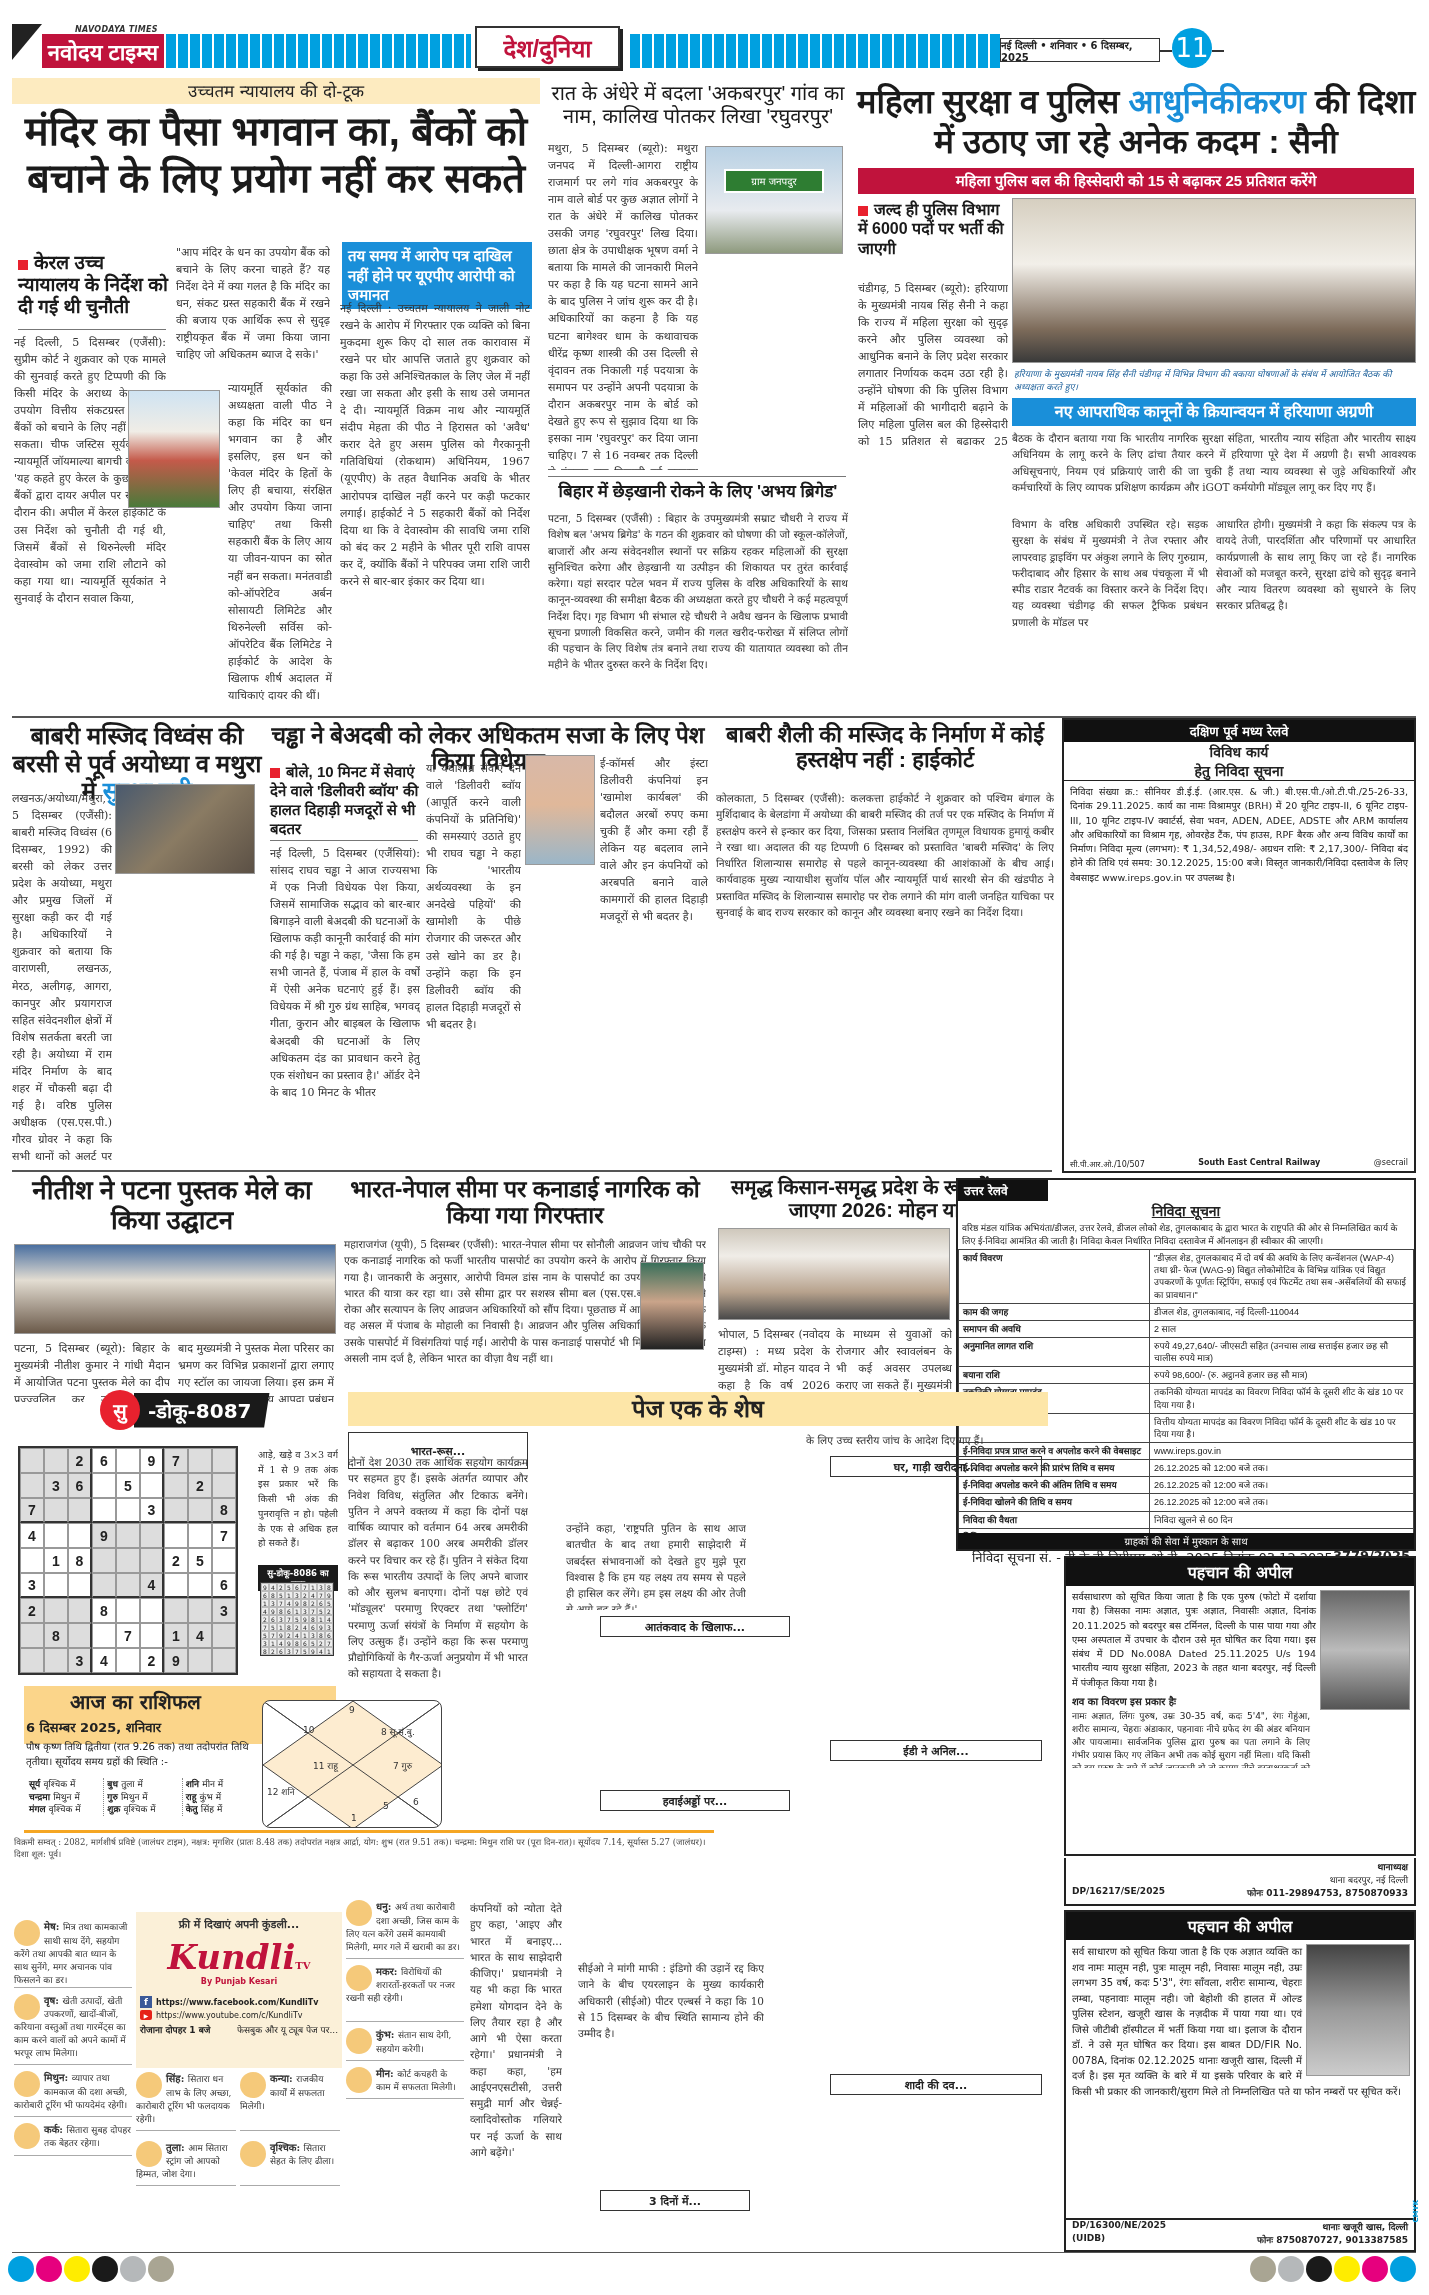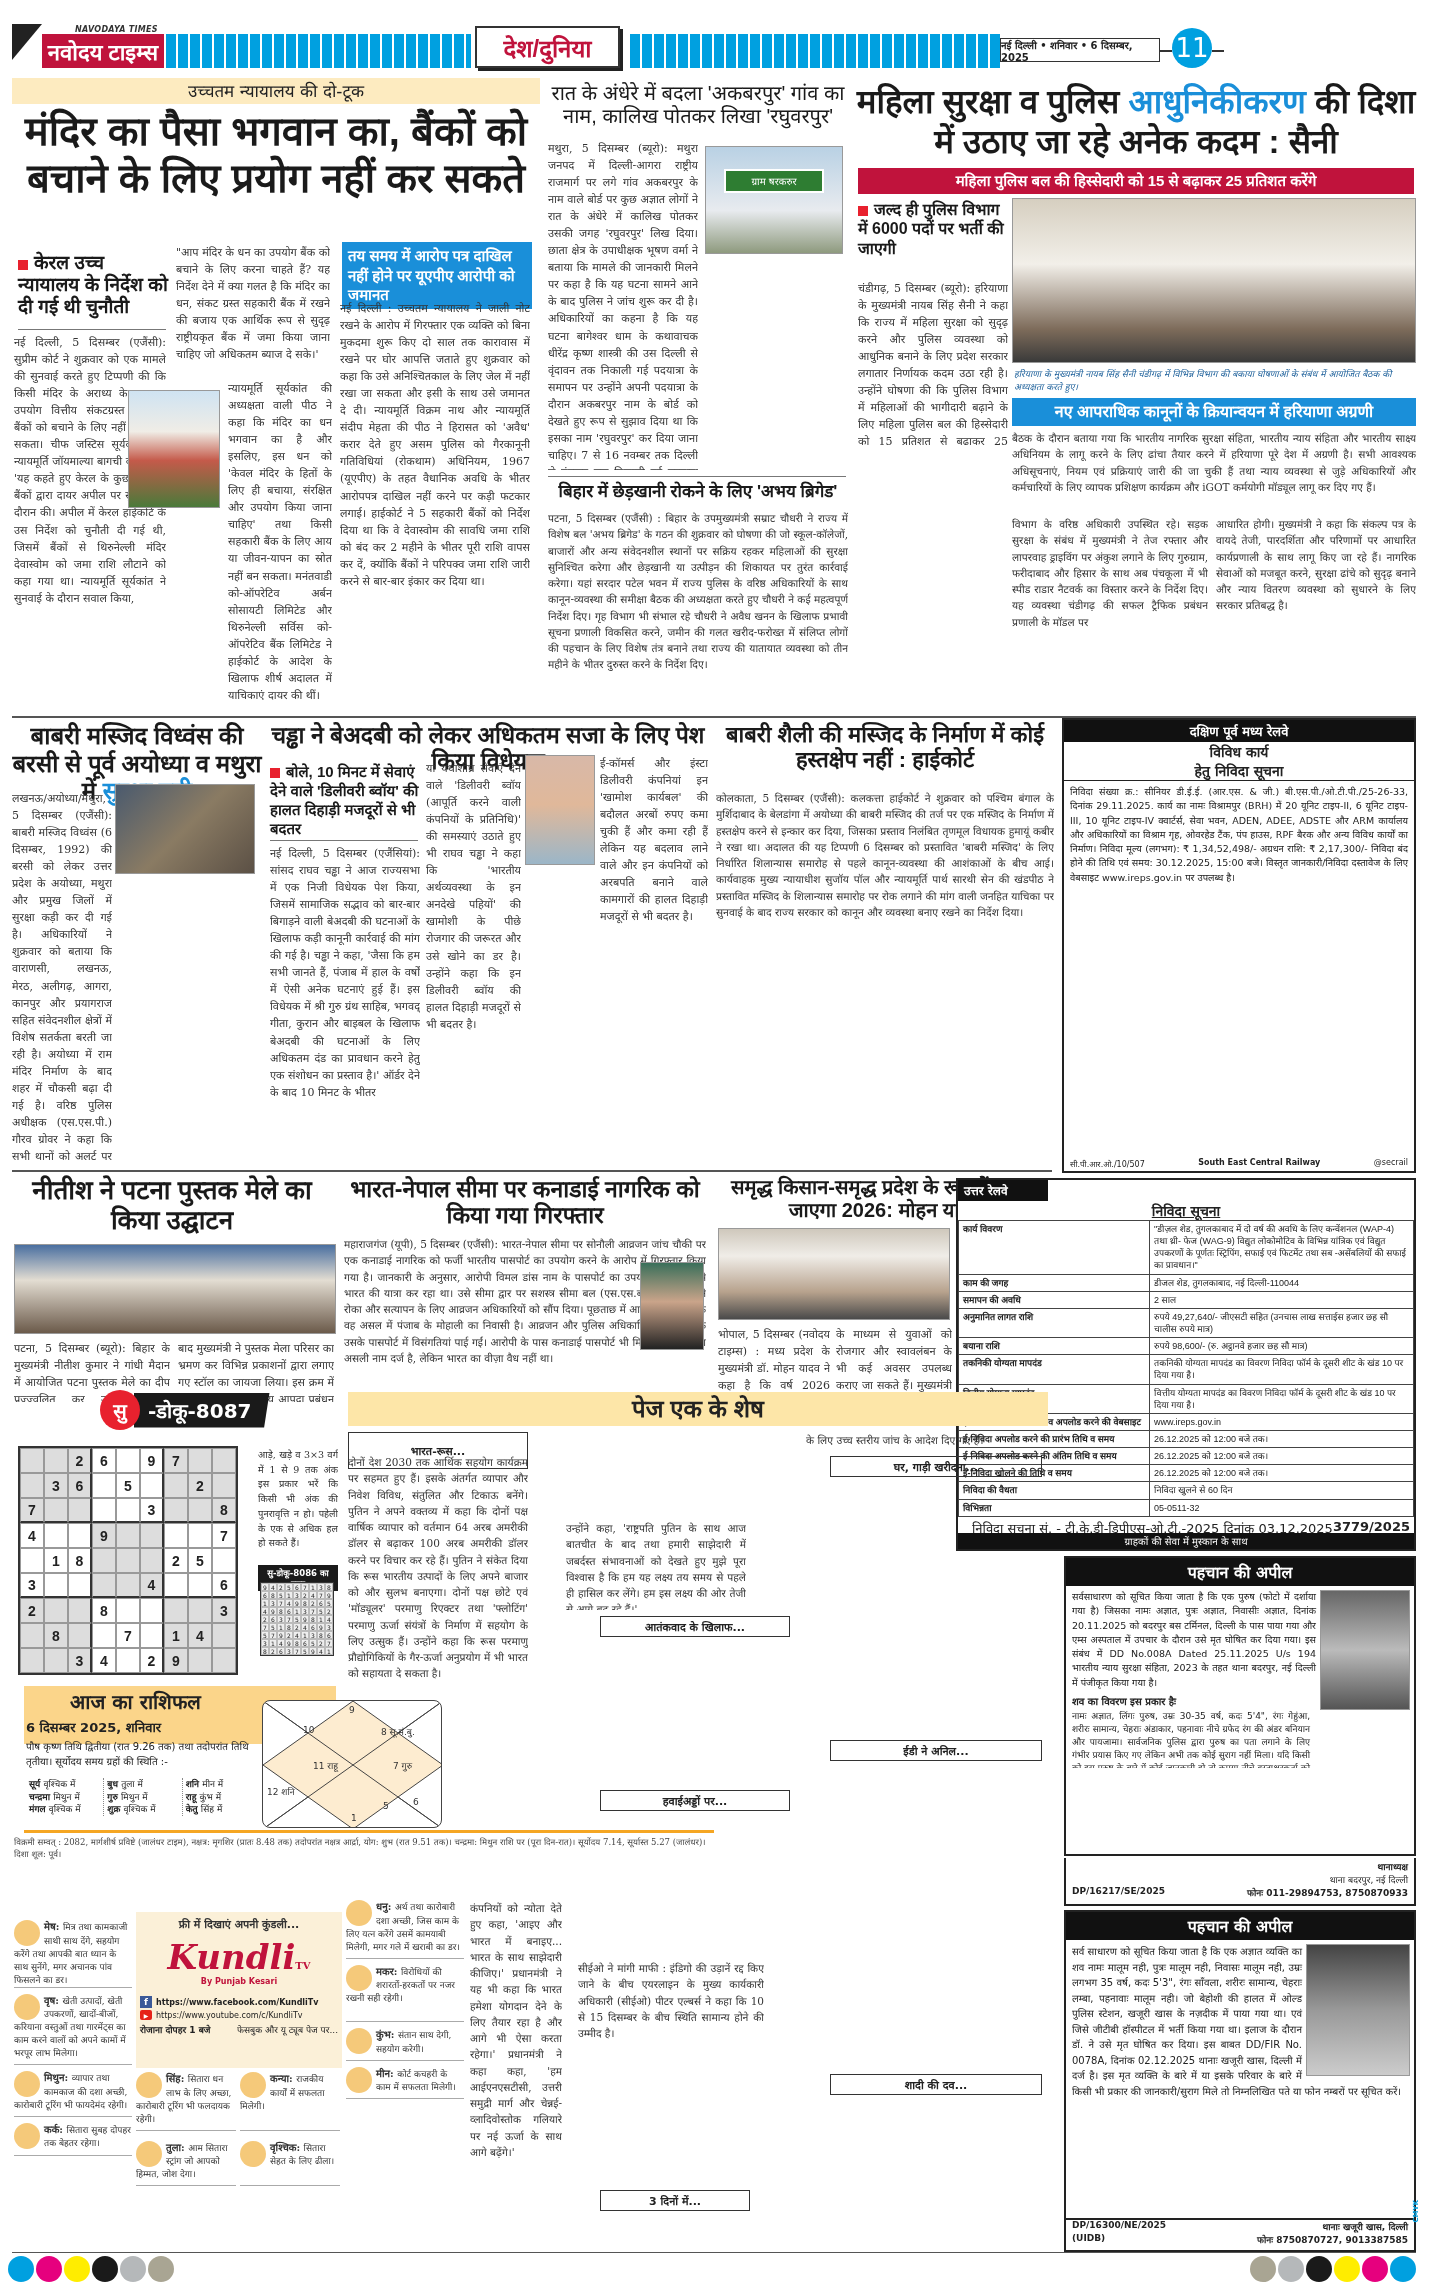--- a/index.html
+++ b/index.html
@@ -62,21 +62,21 @@
 <div class="abs body" style="left:176px;top:244px;width:154px;height:130px">"आप मंदिर के धन का उपयोग बैंक को बचाने के लिए करना चाहते हैं? यह निर्देश देने में क्या गलत है कि मंदिर का धन, संकट ग्रस्त सहकारी बैंक में रखने की बजाय एक आर्थिक रूप से सुदृढ़ राष्ट्रीयकृत बैंक में जमा किया जाना चाहिए जो अधिकतम ब्याज दे सके।'</div>
 <div class="abs photo" style="left:128px;top:390px;width:92px;height:118px;background:linear-gradient(180deg,#cfe3f2 0,#f0ede6 35%,#c45a4a 60%,#4a7a3a 100%)"></div>
 <div class="abs body" style="left:228px;top:380px;width:104px;height:330px">न्यायमूर्ति सूर्यकांत की अध्यक्षता वाली पीठ ने कहा कि मंदिर का धन भगवान का है और इसलिए, इस धन को 'केवल मंदिर के हितों के लिए ही बचाया, संरक्षित और उपयोग किया जाना चाहिए' तथा किसी सहकारी बैंक के लिए आय या जीवन-यापन का स्रोत नहीं बन सकता। मनंतवाडी को-ऑपरेटिव अर्बन सोसायटी लिमिटेड और थिरुनेल्ली सर्विस को-ऑपरेटिव बैंक लिमिटेड ने हाईकोर्ट के आदेश के खिलाफ शीर्ष अदालत में याचिकाएं दायर की थीं।</div>
 
 <div class="abs blue-box" style="left:342px;top:242px;width:190px;font-size:15px;line-height:1.3">तय समय में आरोप पत्र दाखिल नहीं होने पर यूएपीए आरोपी को जमानत</div>
 <div class="abs body" style="left:340px;top:300px;width:190px;height:410px">नई दिल्ली : उच्चतम न्यायालय ने जाली नोट रखने के आरोप में गिरफ्तार एक व्यक्ति को बिना मुकदमा शुरू किए दो साल तक कारावास में रखने पर घोर आपत्ति जताते हुए शुक्रवार को कहा कि उसे अनिश्चितकाल के लिए जेल में नहीं रखा जा सकता और इसी के साथ उसे जमानत दे दी। न्यायमूर्ति विक्रम नाथ और न्यायमूर्ति संदीप मेहता की पीठ ने हिरासत को 'अवैध' करार देते हुए असम पुलिस को गैरकानूनी गतिविधियां (रोकथाम) अधिनियम, 1967 (यूएपीए) के तहत वैधानिक अवधि के भीतर आरोपपत्र दाखिल नहीं करने पर कड़ी फटकार लगाई। हाईकोर्ट ने 5 सहकारी बैंकों को निर्देश दिया था कि वे देवास्वोम की सावधि जमा राशि को बंद कर 2 महीने के भीतर पूरी राशि वापस कर दें, क्योंकि बैंकों ने परिपक्व जमा राशि जारी करने से बार-बार इंकार कर दिया था।</div>
 
 <div class="abs hl" style="left:548px;top:82px;width:300px;font-size:20px;font-weight:normal;text-align:center">रात के अंधेरे में बदला 'अकबरपुर' गांव का नाम, कालिख पोतकर लिखा 'रघुवरपुर'</div>
 <div class="abs body" style="left:548px;top:140px;width:150px;height:330px">मथुरा, 5 दिसम्बर (ब्यूरो): मथुरा जनपद में दिल्ली-आगरा राष्ट्रीय राजमार्ग पर लगे गांव अकबरपुर के नाम वाले बोर्ड पर कुछ अज्ञात लोगों ने रात के अंधेरे में कालिख पोतकर उसकी जगह 'रघुवरपुर' लिख दिया। छाता क्षेत्र के उपाधीक्षक भूषण वर्मा ने बताया कि मामले की जानकारी मिलने पर कहा है कि यह घटना सामने आने के बाद पुलिस ने जांच शुरू कर दी है। अधिकारियों का कहना है कि यह घटना बागेश्वर धाम के कथावाचक धीरेंद्र कृष्ण शास्त्री की उस दिल्ली से वृंदावन तक निकाली गई पदयात्रा के समापन पर उन्होंने अपनी पदयात्रा के दौरान अकबरपुर नाम के बोर्ड को देखते हुए रूप से सुझाव दिया था कि इसका नाम 'रघुवरपुर' कर दिया जाना चाहिए। 7 से 16 नवम्बर तक दिल्ली से वृंदावन तक निकाली गई पदयात्रा के समापन पर उन्होंने यह टिप्पणी की थी। हालांकि पुलिस ने स्पष्ट किया है कि कथावाचक ने यह टिप्पणी सरकार को सम्बोधित करते हुए कही थी और लोगों से खुद जाकर नाम बदलने की अपील नहीं की थी।</div>
 <div class="abs photo" style="left:705px;top:146px;width:138px;height:108px;background:linear-gradient(180deg,#b9d1e4,#e8ebef 60%,#8e9a7e)">
-  <div style="margin:22px 18px;background:#2e7d32;color:#fff;font-size:10px;padding:3px 6px;text-align:center;border:2px solid #fff">ग्राम षरकरुर</div>
+  <div style="margin:22px 18px;background:#2e7d32;color:#fff;font-size:10px;padding:3px 6px;text-align:center;border:2px solid #fff">ग्राम जनपदुर</div>
 </div>
 <div class="abs body" style="left:705px;top:262px;width:140px;height:200px"></div>
 
 <div class="abs rule" style="left:548px;top:476px;width:298px"></div>
 <div class="abs hl" style="left:548px;top:482px;width:300px;font-size:17px;text-align:center">बिहार में छेड़खानी रोकने के लिए 'अभय ब्रिगेड'</div>
 <div class="abs body" style="left:548px;top:510px;width:300px;height:200px;font-size:10.5px">पटना, 5 दिसम्बर (एजैंसी) : बिहार के उपमुख्यमंत्री सम्राट चौधरी ने राज्य में विशेष बल 'अभय ब्रिगेड' के गठन की शुक्रवार को घोषणा की जो स्कूल-कॉलेजों, बाजारों और अन्य संवेदनशील स्थानों पर सक्रिय रहकर महिलाओं की सुरक्षा सुनिश्चित करेगा और छेड़खानी या उत्पीड़न की शिकायत पर तुरंत कार्रवाई करेगा। यहां सरदार पटेल भवन में राज्य पुलिस के वरिष्ठ अधिकारियों के साथ कानून-व्यवस्था की समीक्षा बैठक की अध्यक्षता करते हुए चौधरी ने कई महत्वपूर्ण निर्देश दिए। गृह विभाग भी संभाल रहे चौधरी ने अवैध खनन के खिलाफ प्रभावी सूचना प्रणाली विकसित करने, जमीन की गलत खरीद-फरोख्त में संलिप्त लोगों की पहचान के लिए विशेष तंत्र बनाने तथा राज्य की यातायात व्यवस्था को तीन महीने के भीतर दुरुस्त करने के निर्देश दिए।</div>
 
 <div class="abs hl" style="left:856px;top:82px;width:560px;font-size:33px;text-align:center;line-height:1.2">
   <span>महिला सुरक्षा व पुलिस </span><span class="accent">आधुनिकीकरण</span><span> की दिशा में उठाए जा रहे अनेक कदम : सैनी</span>
 </div>
@@ -137,20 +137,21 @@
 <div class="abs photo" style="left:640px;top:1262px;width:64px;height:88px;background:linear-gradient(180deg,#3a6f5a,#caa48a 45%,#222)"></div>
 
 <div class="abs hl" style="left:716px;top:1176px;width:338px;font-size:20px;text-align:center">समृद्ध किसान-समृद्ध प्रदेश के रूप में मनाया जाएगा 2026: मोहन यादव</div>
 <div class="abs photo" style="left:718px;top:1228px;width:232px;height:92px;background:linear-gradient(180deg,#cfc8bc,#f0ede8 30%,#b7a28d 70%,#4a4a4a)"></div>
 <div class="abs body" style="left:718px;top:1326px;width:112px;height:80px">भोपाल, 5 दिसम्बर (नवोदय टाइम्स) : मध्य प्रदेश के मुख्यमंत्री डॉ. मोहन यादव ने कहा है कि वर्ष 2026 समृद्ध किसान-समृद्ध प्रदेश के रूप में मनाया जाएगा। कृषि का क्षेत्र सर्वाधिक वर्ग और किसानों को लाभ पहुंचाने वाला मुख्य क्षेत्र है। कृषि से संबंधित गतिविधियों</div>
 <div class="abs body" style="left:836px;top:1326px;width:116px;height:80px">के माध्यम से युवाओं को रोजगार और स्वावलंबन के भी कई अवसर उपलब्ध कराए जा सकते हैं। मुख्यमंत्री ने कहा कि नवाचारों से अवगत कराने के लिए किसानों को विभिन्न देशों का भ्रमण कराया जाएगा। इस कृषि वर्ष में प्राकृतिक खेती को हर गांव तक पहुंचाने के प्रयास किए जाएंगे।</div>
 
 <div class="abs notice" style="left:956px;top:1178px;width:460px;height:373px">
   <div style="background:#111;color:#fff;font-weight:bold;font-size:12px;width:90px;padding:2px 6px">उत्तर रेलवे</div>
   <div style="text-align:center;font-weight:bold;font-size:14px;text-decoration:underline">निविदा सूचना</div>
+  <div style="font-size:9px;padding:2px 4px;line-height:1.4;font-family:'Liberation Sans',sans-serif">वरिष्ठ मंडल यांत्रिक अभियंता/डीजल, उत्तर रेलवे, डीजल लोको शेड, तुगलकाबाद के द्वारा भारत के राष्ट्रपति की ओर से निम्नलिखित कार्य के लिए ई-निविदा आमंत्रित की जाती है। निविदा केवल निर्धारित निविदा दस्तावेज में ऑनलाइन ही स्वीकार की जाएगी।</div>
   <table class="ten">
     <tbody id="tender-rows">
         <tr>
           <td class="k">कार्य विवरण</td>
           <td>"डीज़ल शेड, तुगलकाबाद में दो वर्ष की अवधि के लिए कन्वेंशनल (WAP-4) तथा थ्री- फेज (WAG-9) विद्युत लोकोमोटिव के विभिन्न यांत्रिक एवं विद्युत उपकरणों के पूर्णतः स्ट्रिपिंग, सफाई एवं फिटमेंट तथा सब -असेंबलियों की सफाई का प्रावधान।"</td>
         </tr>
         <tr>
           <td class="k">काम की जगह</td>
           <td>डीजल शेड, तुगलकाबाद, नई दिल्ली-110044</td>
         </tr>

